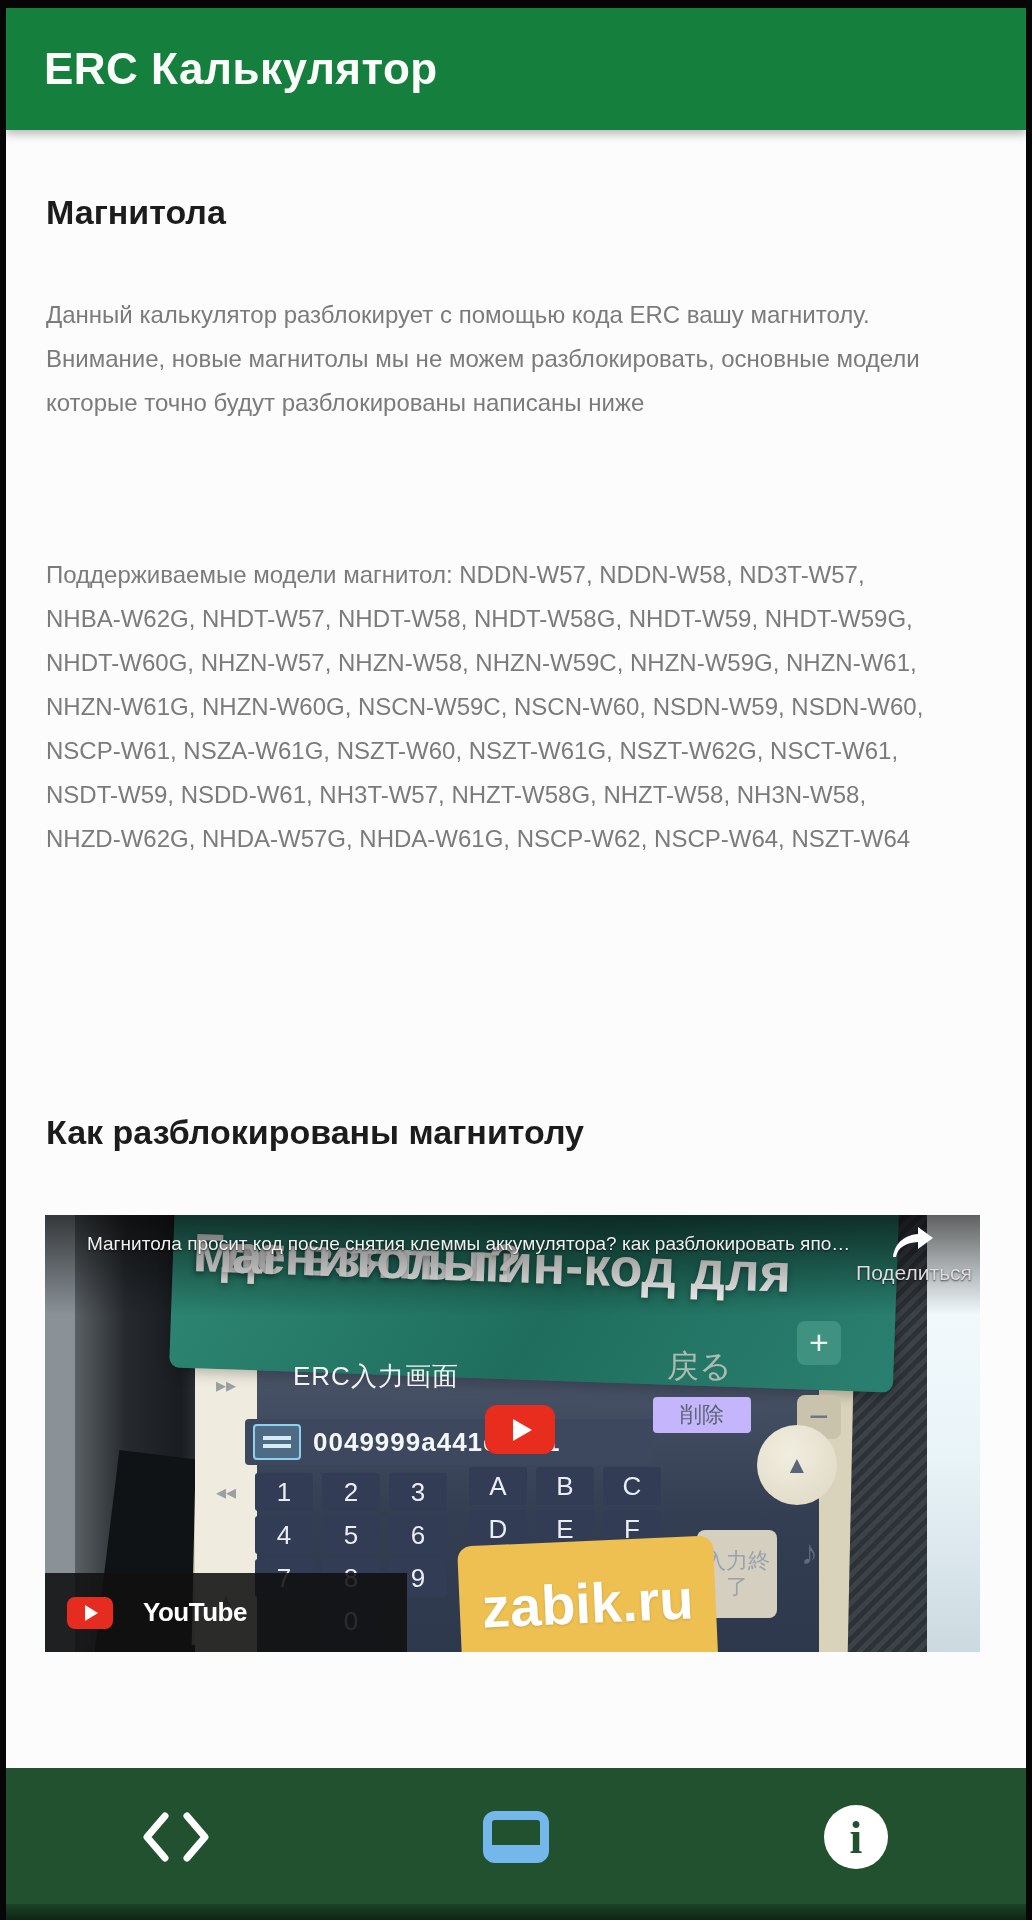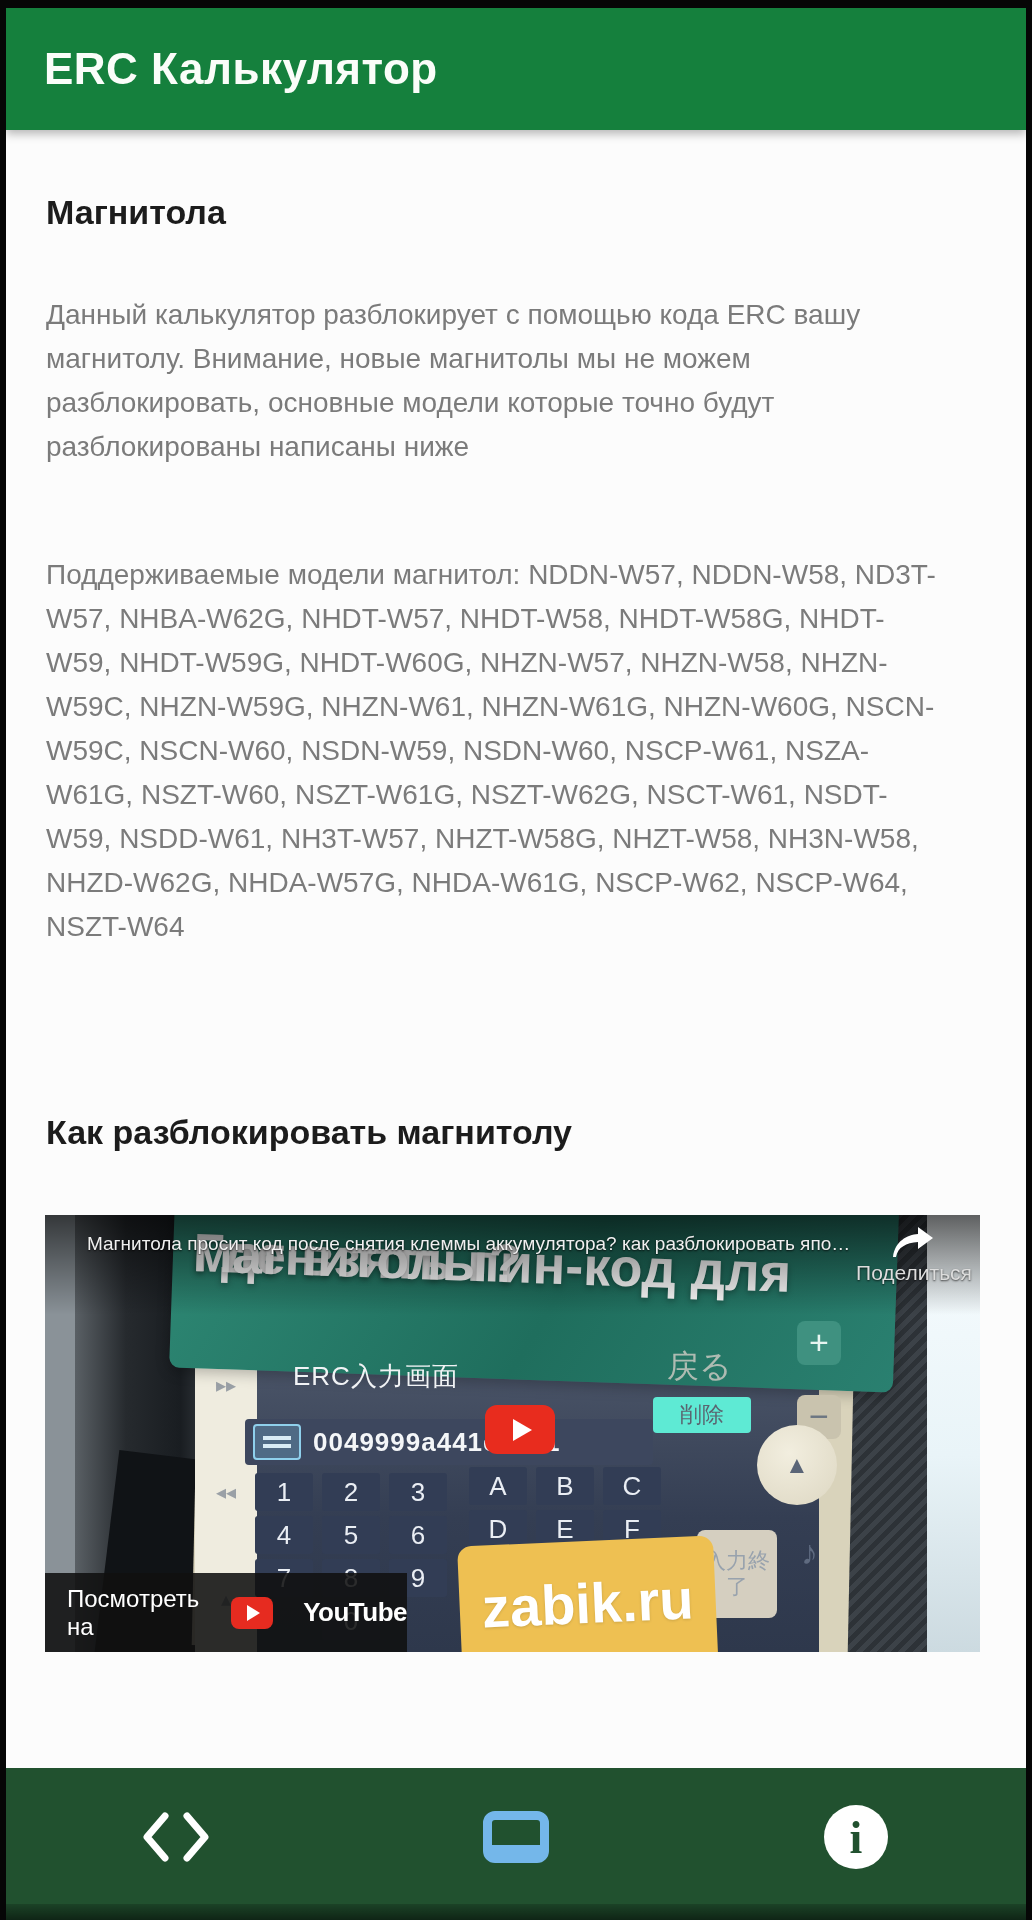--- a/index.html
+++ b/index.html
@@ -7,21 +7,21 @@
          font-family:"Liberation Sans","DejaVu Sans",sans-serif;}
   .screen{position:absolute;left:6px;top:8px;width:1020px;height:1912px;background:#fcfcfc;overflow:hidden;}
 
   
   .appbar{position:absolute;left:0;top:0;width:100%;height:122px;background:#15803d;
           display:flex;align-items:center;box-shadow:0 4px 9px rgba(0,0,0,.28);z-index:5;}
   .appbar h1{margin:0 0 0 38px;font-size:44px;font-weight:700;color:#fafdf9;letter-spacing:.5px;}
 
   
   .h2{position:absolute;left:40px;margin:0;font-size:34px;font-weight:700;color:#1c1c1c;}
-  .para{position:absolute;left:40px;width:892px;margin:0;font-size:28px;line-height:44px;color:#7b7b7b;}
+  .para{position:absolute;left:40px;width:892px;margin:0;font-size:24px;line-height:44px;color:#7b7b7b;}
   #h-desc{top:185px;}
   #p-desc{top:285px;}
   #p-models{top:545px;}
   #h-howto{top:1105px;}
   #h-add{top:1735px;z-index:2;}
 
   
   .video{position:absolute;left:39px;top:1207px;width:935px;height:437px;background:#8a9298;
          overflow:hidden;cursor:pointer;}
   .video *{position:absolute;}
@@ -40,21 +40,21 @@
       font-size:20px;display:flex;flex-direction:column;align-items:center;justify-content:space-around;position:absolute;}
   .v-stereo-left span{position:static;}
   .v-screen{left:212px;top:138px;width:562px;height:299px;
       background:linear-gradient(180deg,#4c5669,#343e53 55%,#2e384c);}
   .v-erc-title{left:248px;top:144px;font-size:26px;color:#f1f3f5;letter-spacing:1px;z-index:3;}
   .v-back{left:622px;top:130px;font-size:32px;color:#aebbb2;z-index:3;text-align:center;}
   .v-plus,.v-minus{left:752px;width:44px;height:44px;background:#3f9180;border-radius:8px;color:#e8f5f0;
       font-size:34px;line-height:42px;text-align:center;z-index:3;}
   .v-plus{top:106px;}
   .v-minus{top:180px;background:#c9c3ae;color:#6c7682;}
-  .v-del-chip{left:608px;top:182px;width:98px;height:36px;background:#5eead4;border-radius:4px;z-index:3;
+  .v-del-chip{left:608px;top:182px;width:98px;height:36px;background:#c4b5fd;border-radius:4px;z-index:3;
       color:#5a6570;font-size:22px;line-height:36px;text-align:center;}
   .v-code-bar{left:200px;top:204px;width:408px;height:46px;background:#3d475e;border-radius:4px;
       display:flex;align-items:center;padding-left:8px;box-sizing:border-box;z-index:3;}
   .v-code-bar *{position:static;}
   .v-code-chip{width:44px;height:32px;background:#4f6a85;border:2px solid #8fd0ec;border-radius:4px;
       margin-right:12px;display:flex;flex-direction:column;justify-content:center;gap:4px;align-items:center;}
   .v-code-chip i{display:block;width:28px;height:4px;background:#d8ecf6;}
   .v-code-text{font-size:26px;font-weight:700;color:#f4f6f8;letter-spacing:1px;}
   .v-digits{left:210px;top:258px;display:grid;grid-template-columns:repeat(3,58px);gap:5px 9px;z-index:3;}
   .v-letters{left:424px;top:252px;display:grid;grid-template-columns:repeat(3,58px);gap:5px 9px;z-index:3;}
@@ -117,21 +117,21 @@
 <div class="frame">
   <div class="screen">
 
     <header class="appbar">
       <h1>ERC Калькулятор</h1>
     </header>
 
     <h2 class="h2" id="h-desc">Магнитола</h2>
     <p class="para" id="p-desc">Данный калькулятор разблокирует с помощью кода ERC вашу магнитолу. Внимание, новые магнитолы мы не можем разблокировать, основные модели которые точно будут разблокированы написаны ниже</p>
     <p class="para" id="p-models">Поддерживаемые модели магнитол: NDDN-W57, NDDN-W58, ND3T-W57, NHBA-W62G, NHDT-W57, NHDT-W58, NHDT-W58G, NHDT-W59, NHDT-W59G, NHDT-W60G, NHZN-W57, NHZN-W58, NHZN-W59C, NHZN-W59G, NHZN-W61, NHZN-W61G, NHZN-W60G, NSCN-W59C, NSCN-W60, NSDN-W59, NSDN-W60, NSCP-W61, NSZA-W61G, NSZT-W60, NSZT-W61G, NSZT-W62G, NSCT-W61, NSDT-W59, NSDD-W61, NH3T-W57, NHZT-W58G, NHZT-W58, NH3N-W58, NHZD-W62G, NHDA-W57G, NHDA-W61G, NSCP-W62, NSCP-W64, NSZT-W64</p>
-    <h2 class="h2" id="h-howto">Как разблокировать магнитолу</h2>
+    <h2 class="h2" id="h-howto">Как разблокированы магнитолу</h2>
 
     <div class="video">
       <div class="v-dash-dark"></div>
       <div class="v-dash-dark2"></div>
       <div class="v-pillar"></div>
       <div class="v-right-dark"></div>
       <div class="v-right-bright"></div>
 
       <div class="v-stereo-face"></div>
       <div class="v-stereo-left">
@@ -196,21 +196,20 @@
 
       <div class="v-topgrad"></div>
       <div class="v-title">Магнитола просит код после снятия клеммы аккумулятора? как разблокировать японску...</div>
       <div class="v-share">
         <svg width="46" height="34" viewBox="0 0 46 34">
           <path d="M4 32 C6 16 18 10 29 9 L29 2 44 13 29 24 29 17 C17 18 9 22 7 32 Z" fill="#fff"></path>
         </svg>
         <span>Поделиться</span>
       </div>
       <div class="v-watermark">
-        <span class="v-wm-text">Посмотреть на</span>
         <span class="v-yt-badge">
             <i></i>
           </span>
         <span class="v-wm-brand">YouTube</span>
       </div>
     </div>
 
 
     <nav class="bottomnav">
       <button class="nav-btn">

